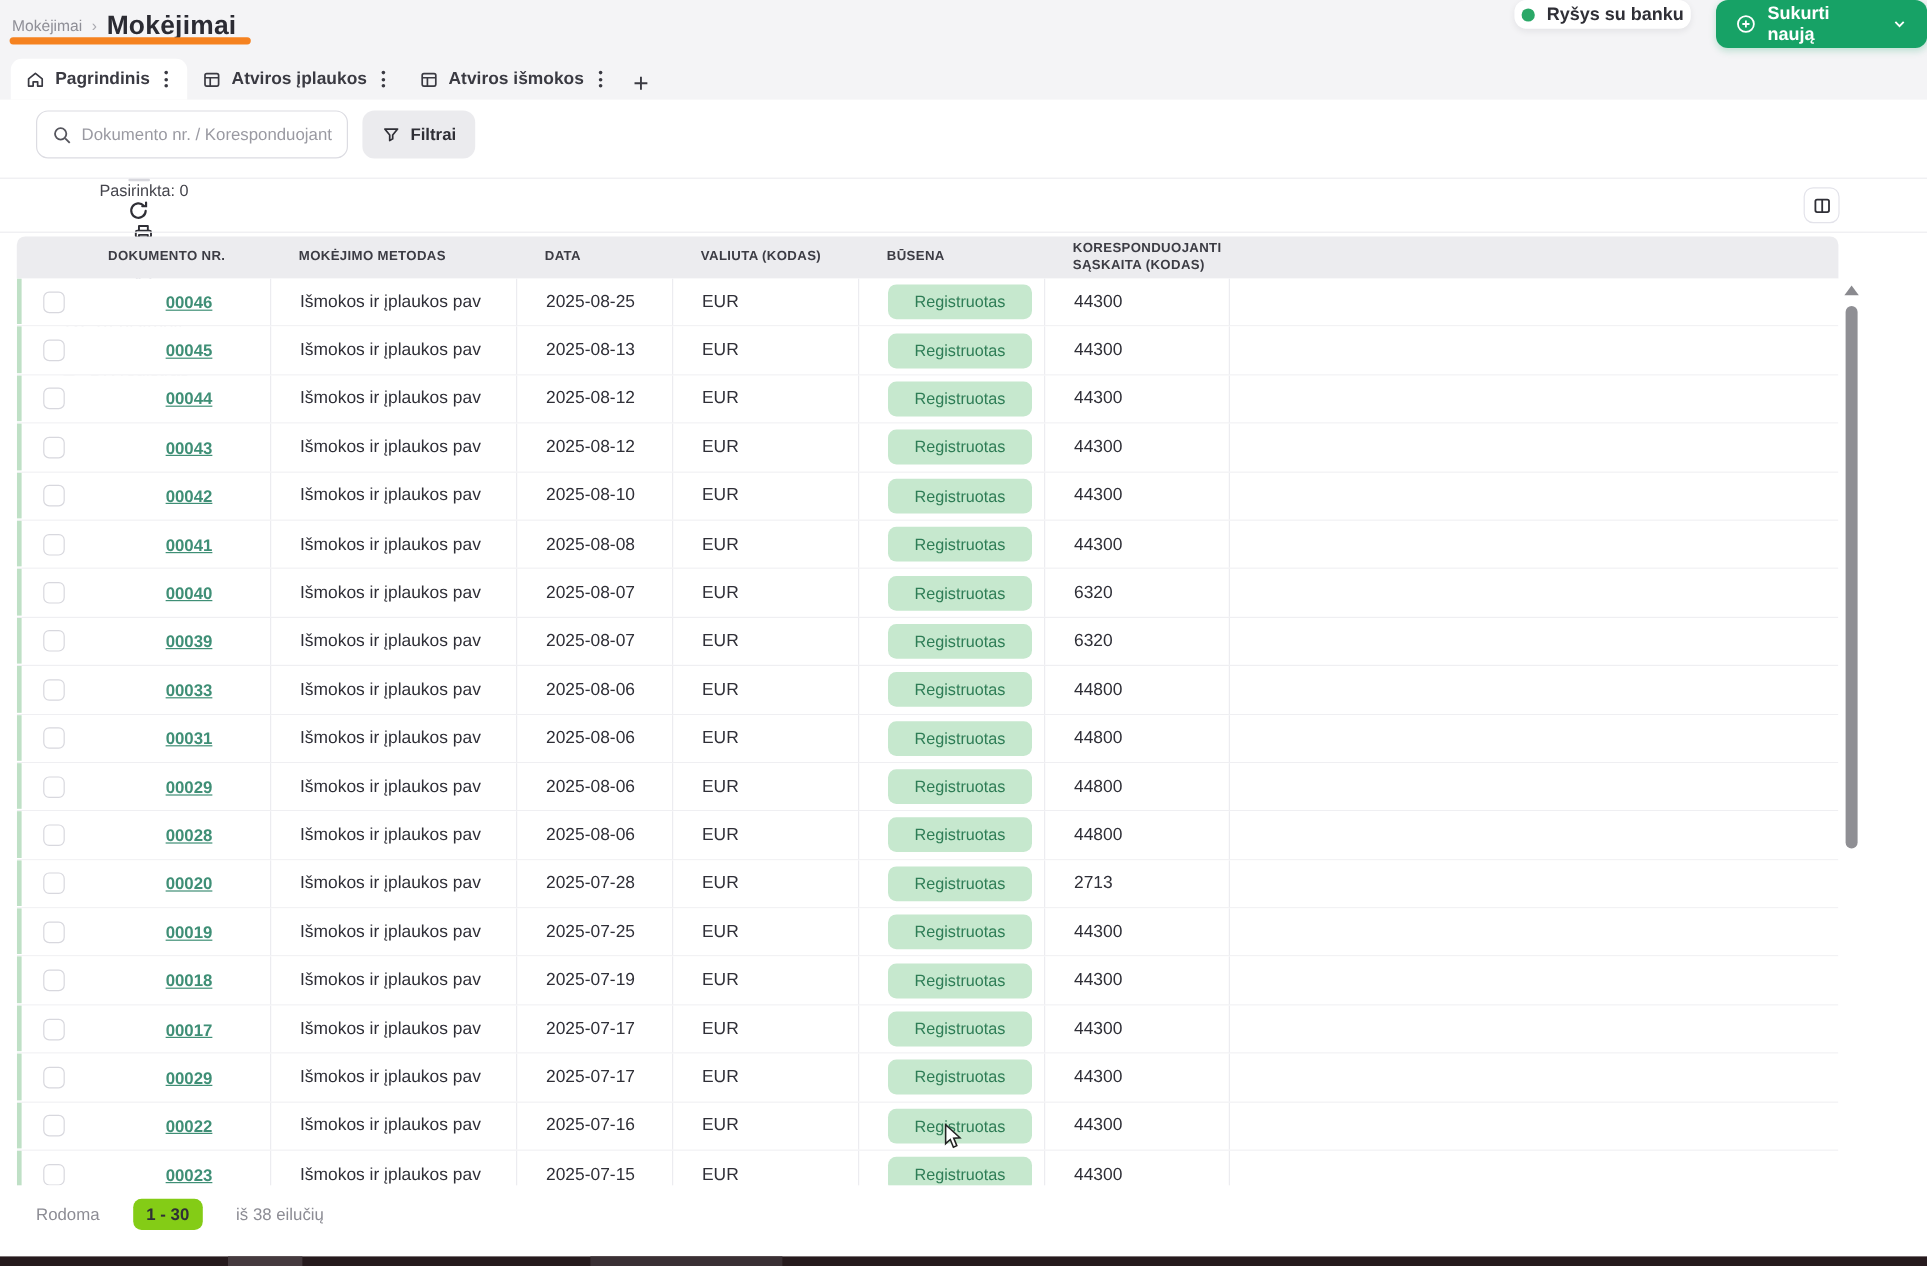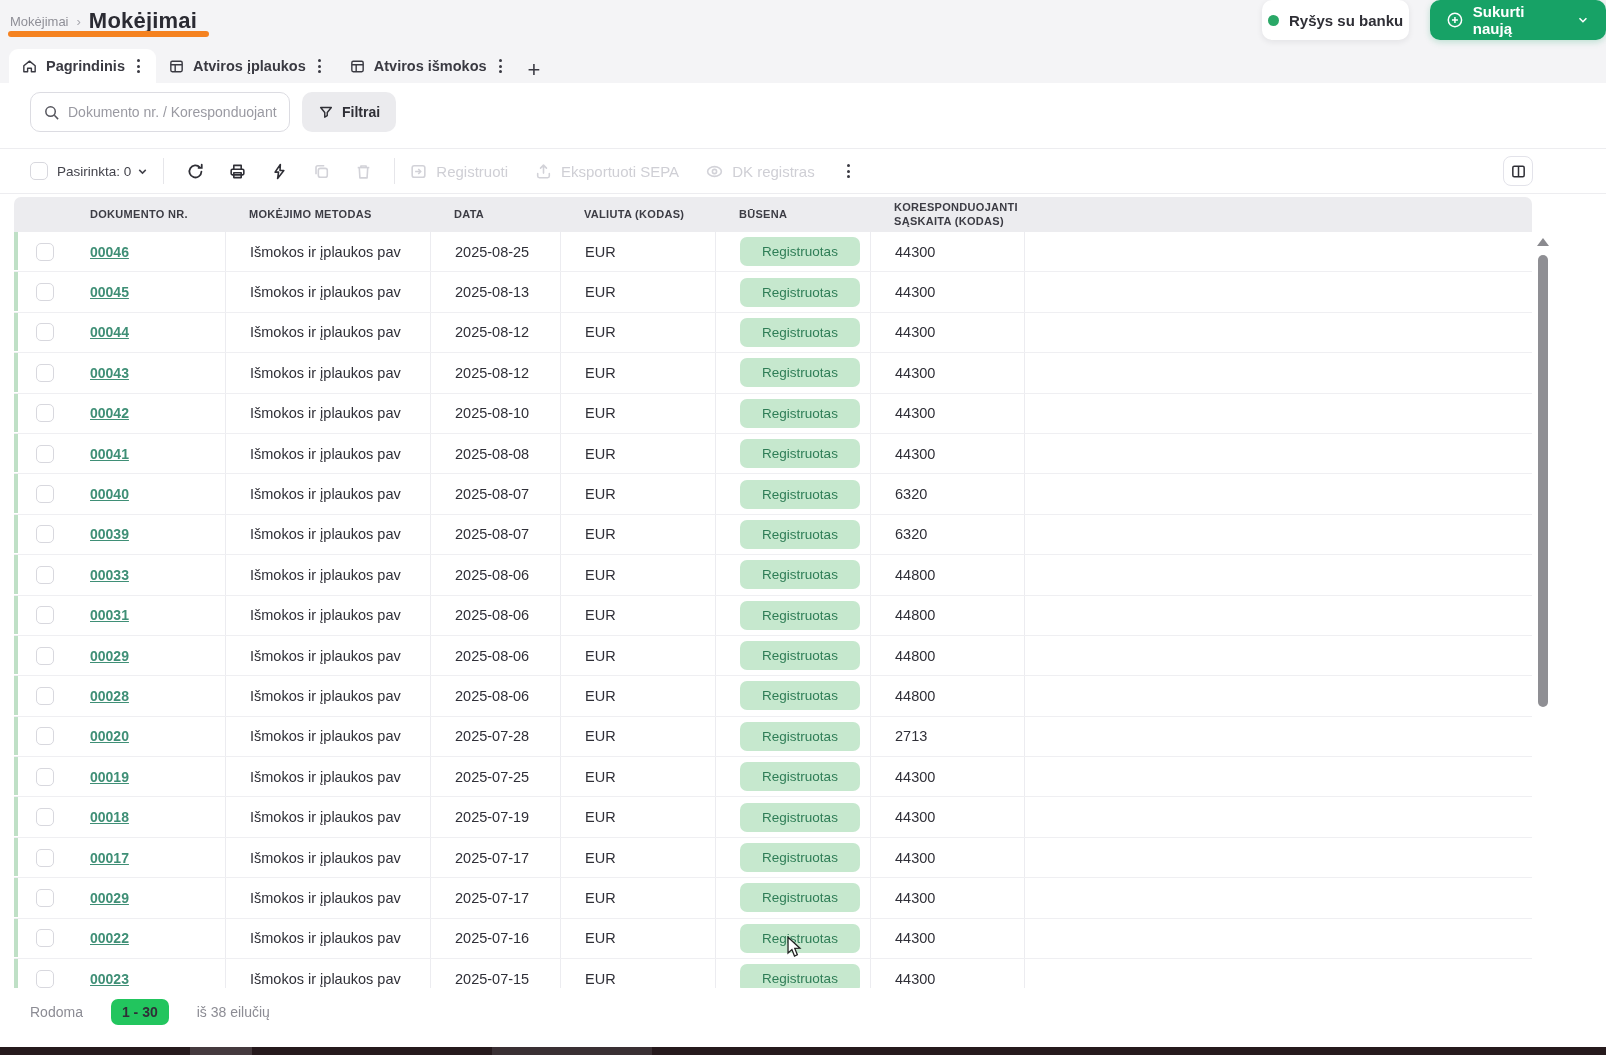--- a/index.html
+++ b/index.html
@@ -8,21 +8,21 @@
   .app { position:relative; width:1606px; height:1055px; background:#f4f4f6; overflow:hidden; }
   .abs { position:absolute; }
 
   
   .crumb-small { font-size:13px; color:#8f8f97; }
   .crumb-sep { font-size:13px; color:#a9a9b0; margin:0 8px; }
   .page-title { font-size:22px; font-weight:bold; color:#2b2b33; letter-spacing:.2px; }
   .title-underline { background:#f58220; height:6px; border-radius:3px; }
 
   .btn-white { display:flex; align-items:center; gap:10px; background:#fff; border-radius:10px;
-    box-shadow:0 2px 6px rgba(30,30,40,.08); padding:0 6px; height:40px; font-size:15px;
+    box-shadow:0 2px 6px rgba(30,30,40,.08); padding:0 6px; height:24px; font-size:15px;
     color:#2f2f36; font-weight:bold; cursor:pointer; }
   .dot-green { width:11px; height:11px; border-radius:50%; background:#2aa867; }
   .btn-green { display:flex; align-items:center; gap:9px; background:#17a266; border-radius:10px;
     padding:0 16px; height:40px; font-size:15px; color:#fff; font-weight:bold; cursor:pointer;
     box-shadow:0 2px 6px rgba(23,162,102,.25); }
 
   
   .tab { display:flex; align-items:center; gap:8px; height:34px; padding:0 12px; border-radius:9px 9px 0 0;
     font-size:14.5px; color:#3a3a42; font-weight:bold; cursor:pointer; }
   .tab.active { background:#fff; }
@@ -68,35 +68,35 @@
   .c6 { width:155px; flex:none; }
   .c7 { flex:1; }
   .thead .c1 { padding-left:15px; }
 
   .tbody { overflow:hidden; }
   .trow { position:relative; display:flex; align-items:center; height:40.4px; background:#fff;
     border-bottom:1px solid #efeff2; }
   .trow .stripe { position:absolute; left:0; top:0; bottom:1px; width:4px; background:#bfe0c6; }
   .trow .cell { height:100%; display:flex; align-items:center; font-size:14.5px; color:#2f2f37; padding-left:24px; }
   .trow .c0 { justify-content:center; padding-left:0; }
-  .trow .c1 { padding-left:15px; }
+  .trow .c1 { padding-left:15px;justify-content:center; }
   .trow .c2,.trow .c3,.trow .c4,.trow .c5,.trow .c6 { border-left:1px solid #ececf0; }
   .trow .c6 { border-right:1px solid #ececf0; }
   .doclink { color:#3f8f76; font-weight:bold; text-decoration:underline; cursor:pointer; font-size:14px; }
   .badge { display:inline-block; width:120px; text-align:center; padding:7px 0; background:#c6e8ce;
     color:#2e7d56; font-size:13.5px; border-radius:7px; }
 
   
   .sb-arrow { width:0; height:0; border-left:6px solid transparent; border-right:6px solid transparent;
     border-bottom:8px solid #8a8a8f; }
   .sb-thumb { width:10px; border-radius:5px; background:#8f8f94; }
 
   
   .footer { display:flex; align-items:center; gap:28px; font-size:14px; color:#8c8c94; }
-  .pg-pill { background:#22c55e; border-radius:7px; padding:5px 11px; color:#2f2f37; font-weight:bold; }
+  .pg-pill { background:#84cc16; border-radius:7px; padding:5px 11px; color:#2f2f37; font-weight:bold; }
 
   
   .toast { width:345px; border-radius:10px; background:#fff; box-shadow:0 10px 30px rgba(20,20,30,.18); overflow:hidden; }
   .toast-head { height:42px; background:#f2df8d; display:flex; align-items:center; justify-content:space-between; padding:0 20px; }
   .toast-title { font-size:14.5px; font-weight:bold; color:#2f2f36; }
   .toast-body { position:relative; height:56px; display:flex; align-items:center; gap:10px; padding:0 20px 6px 22px; }
   .toast-status { font-size:14.5px; color:#2e7d5b; font-weight:bold; }
   .toast-link { font-size:14.5px; color:#2f2f36; font-weight:bold; text-decoration:underline; cursor:pointer; }
   .toast-progress { position:absolute; left:46px; right:16px; bottom:4px; height:5px; background:#f6a71d; border-radius:3px; }
 
@@ -180,21 +180,21 @@
   </div>
   <div class="abs btn-filter" style="left:302px; top:92px;">
     <svg width="16" height="16" viewBox="0 0 18 18" fill="none" stroke="#2f2f36" stroke-width="1.6" stroke-linejoin="round">
       <path d="M3 4h12l-4.6 5.6v3.6l-2.8 1.6V9.6Z"></path>
     </svg>
     <span>Filtrai</span>
   </div>
 
   <div class="abs hline" style="left:0; top:148px; width:1606px;"></div>
 
-  <div class="abs toolbar" style="left:30px; top:149px; height:44px;">
+  <div class="abs toolbar" style="left:30px; top:149px; height:44px;flex-direction:column;">
     <span class="cb"></span>
     <span class="sel-label">Pasirinkta: 0</span>
     <svg width="13" height="13" viewBox="0 0 16 16" fill="none" stroke="#44444c" stroke-width="1.8" style="margin-left:5px; cursor:pointer;">
       <path d="M4 6 8 10 12 6"></path>
     </svg>
     <span class="vdiv"></span>
 
     <span class="ticon">
       <svg width="19" height="19" viewBox="0 0 18 18" fill="none" stroke-width="1.7" stroke-linecap="round">
         <path d="M14.6 9.2a5.7 5.7 0 1 1-1.5-4.1"></path>

